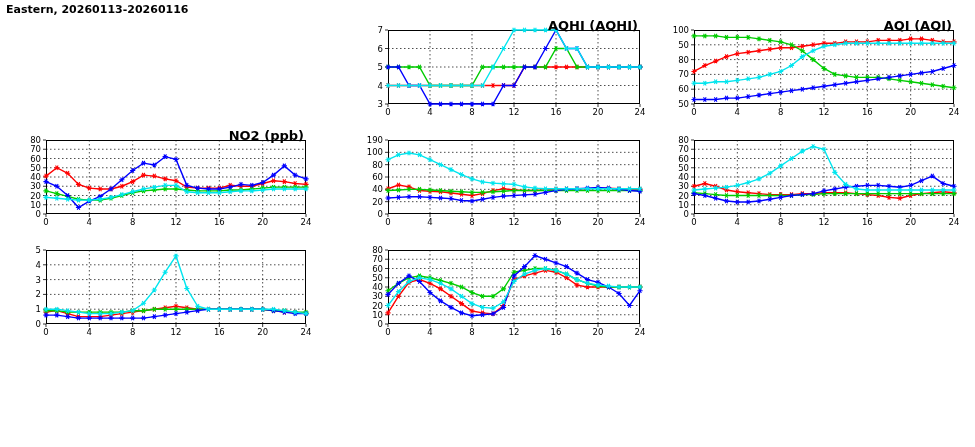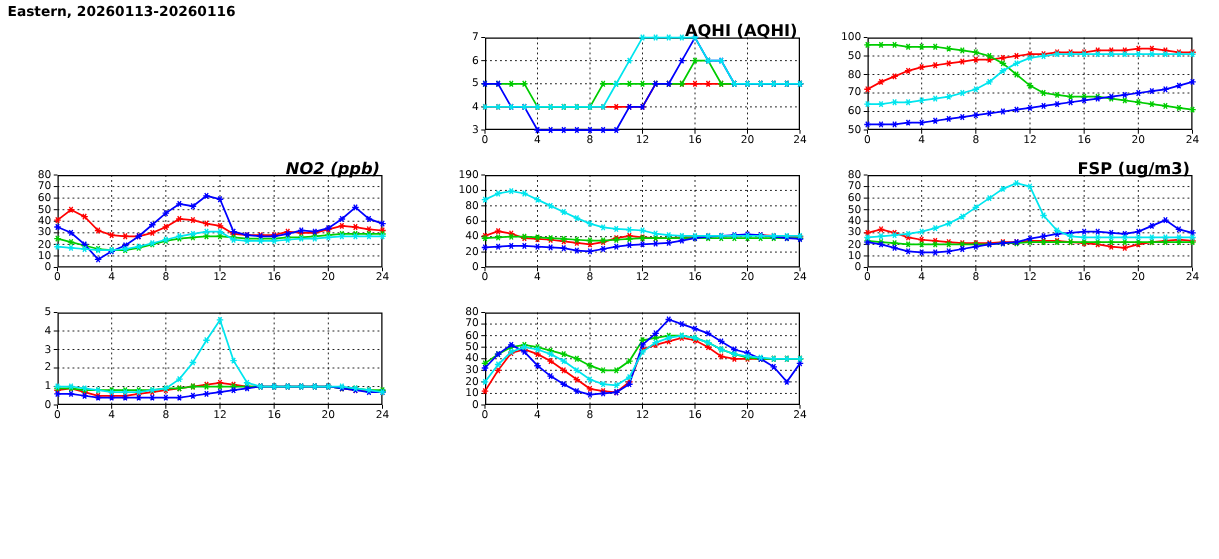--- a/index.html
+++ b/index.html
@@ -103,20 +103,21 @@
     <div class="ylab" style="left: 0px; width: 21px; top: 32.6px;">80</div>
     <div class="ylab" style="left: 0px; width: 21px; top: 17.8px;">50</div>
     <div class="ylab" style="left: 0px; width: 21px; top: 3px;">100</div>
     <div class="xlab" style="left: 14px; width: 24px; top: 85px;">0</div>
     <div class="xlab" style="left: 57.3333px; width: 24px; top: 85px;">4</div>
     <div class="xlab" style="left: 100.667px; width: 24px; top: 85px;">8</div>
     <div class="xlab" style="left: 144px; width: 24px; top: 85px;">12</div>
     <div class="xlab" style="left: 187.333px; width: 24px; top: 85px;">16</div>
     <div class="xlab" style="left: 230.667px; width: 24px; top: 85px;">20</div>
     <div class="xlab" style="left: 274px; width: 24px; top: 85px;">24</div>
+    <div class="ptitle" style="left: 26px; width: 258px; top: -4px;">AQI (AQI)</div>
   </div>
 <div class="panel" id="panel-no2" style="left:20px;top:132px;width:290px;height:96px;">
     <div class="plotbox" style="left: 26px; top: 8px; width: 260px; height: 74px;"></div>
     <svg width="290" height="96">
       <line x1="26" x2="286" y1="72.75" y2="72.75" stroke="#000" stroke-width="0.7" stroke-dasharray="1.5,2.5"></line>
       <line x1="26" x2="286" y1="63.50" y2="63.50" stroke="#000" stroke-width="0.7" stroke-dasharray="1.5,2.5"></line>
       <line x1="26" x2="286" y1="54.25" y2="54.25" stroke="#000" stroke-width="0.7" stroke-dasharray="1.5,2.5"></line>
       <line x1="26" x2="286" y1="45.00" y2="45.00" stroke="#000" stroke-width="0.7" stroke-dasharray="1.5,2.5"></line>
       <line x1="26" x2="286" y1="35.75" y2="35.75" stroke="#000" stroke-width="0.7" stroke-dasharray="1.5,2.5"></line>
       <line x1="26" x2="286" y1="26.50" y2="26.50" stroke="#000" stroke-width="0.7" stroke-dasharray="1.5,2.5"></line>
@@ -160,21 +161,21 @@
     <div class="ylab" style="left: 0px; width: 21px; top: 21.5px;">60</div>
     <div class="ylab" style="left: 0px; width: 21px; top: 12.25px;">70</div>
     <div class="ylab" style="left: 0px; width: 21px; top: 3px;">80</div>
     <div class="xlab" style="left: 14px; width: 24px; top: 85px;">0</div>
     <div class="xlab" style="left: 57.3333px; width: 24px; top: 85px;">4</div>
     <div class="xlab" style="left: 100.667px; width: 24px; top: 85px;">8</div>
     <div class="xlab" style="left: 144px; width: 24px; top: 85px;">12</div>
     <div class="xlab" style="left: 187.333px; width: 24px; top: 85px;">16</div>
     <div class="xlab" style="left: 230.667px; width: 24px; top: 85px;">20</div>
     <div class="xlab" style="left: 274px; width: 24px; top: 85px;">24</div>
-    <div class="ptitle" style="left: 26px; width: 258px; top: -4px; font-style: italic;">NO2 (ppb)</div>
+    <div class="ptitle" style="left: 26px; width: 258px; top: -4px;">NO2 (ppb)</div>
   </div>
 <div class="panel" id="panel-rsp" style="left:362px;top:132px;width:282px;height:96px;">
     <div class="plotbox" style="left: 26px; top: 8px; width: 252px; height: 74px;"></div>
     <svg width="282" height="96">
       <line x1="26" x2="278" y1="69.67" y2="69.67" stroke="#000" stroke-width="0.7" stroke-dasharray="1.5,2.5"></line>
       <line x1="26" x2="278" y1="57.33" y2="57.33" stroke="#000" stroke-width="0.7" stroke-dasharray="1.5,2.5"></line>
       <line x1="26" x2="278" y1="45.00" y2="45.00" stroke="#000" stroke-width="0.7" stroke-dasharray="1.5,2.5"></line>
       <line x1="26" x2="278" y1="32.67" y2="32.67" stroke="#000" stroke-width="0.7" stroke-dasharray="1.5,2.5"></line>
       <line x1="26" x2="278" y1="20.33" y2="20.33" stroke="#000" stroke-width="0.7" stroke-dasharray="1.5,2.5"></line>
       <line y1="8" y2="82" x1="68.00" x2="68.00" stroke="#000" stroke-width="0.7" stroke-dasharray="1.5,2.5"></line>
@@ -269,21 +270,20 @@
     <div class="ylab" style="left: 0px; width: 21px; top: 21.5px;">60</div>
     <div class="ylab" style="left: 0px; width: 21px; top: 12.25px;">70</div>
     <div class="ylab" style="left: 0px; width: 21px; top: 3px;">80</div>
     <div class="xlab" style="left: 14px; width: 24px; top: 85px;">0</div>
     <div class="xlab" style="left: 57.3333px; width: 24px; top: 85px;">4</div>
     <div class="xlab" style="left: 100.667px; width: 24px; top: 85px;">8</div>
     <div class="xlab" style="left: 144px; width: 24px; top: 85px;">12</div>
     <div class="xlab" style="left: 187.333px; width: 24px; top: 85px;">16</div>
     <div class="xlab" style="left: 230.667px; width: 24px; top: 85px;">20</div>
     <div class="xlab" style="left: 274px; width: 24px; top: 85px;">24</div>
-    <div class="ptitle" style="left: 26px; width: 258px; top: -4px;">FSP (ug/m3)</div>
   </div>
 <div class="panel" id="panel-so2" style="left:20px;top:242px;width:290px;height:96px;">
     <div class="plotbox" style="left: 26px; top: 8px; width: 260px; height: 74px;"></div>
     <svg width="290" height="96">
       <line x1="26" x2="286" y1="67.20" y2="67.20" stroke="#000" stroke-width="0.7" stroke-dasharray="1.5,2.5"></line>
       <line x1="26" x2="286" y1="52.40" y2="52.40" stroke="#000" stroke-width="0.7" stroke-dasharray="1.5,2.5"></line>
       <line x1="26" x2="286" y1="37.60" y2="37.60" stroke="#000" stroke-width="0.7" stroke-dasharray="1.5,2.5"></line>
       <line x1="26" x2="286" y1="22.80" y2="22.80" stroke="#000" stroke-width="0.7" stroke-dasharray="1.5,2.5"></line>
       <line y1="8" y2="82" x1="69.33" x2="69.33" stroke="#000" stroke-width="0.7" stroke-dasharray="1.5,2.5"></line>
       <line y1="8" y2="82" x1="112.67" x2="112.67" stroke="#000" stroke-width="0.7" stroke-dasharray="1.5,2.5"></line>

